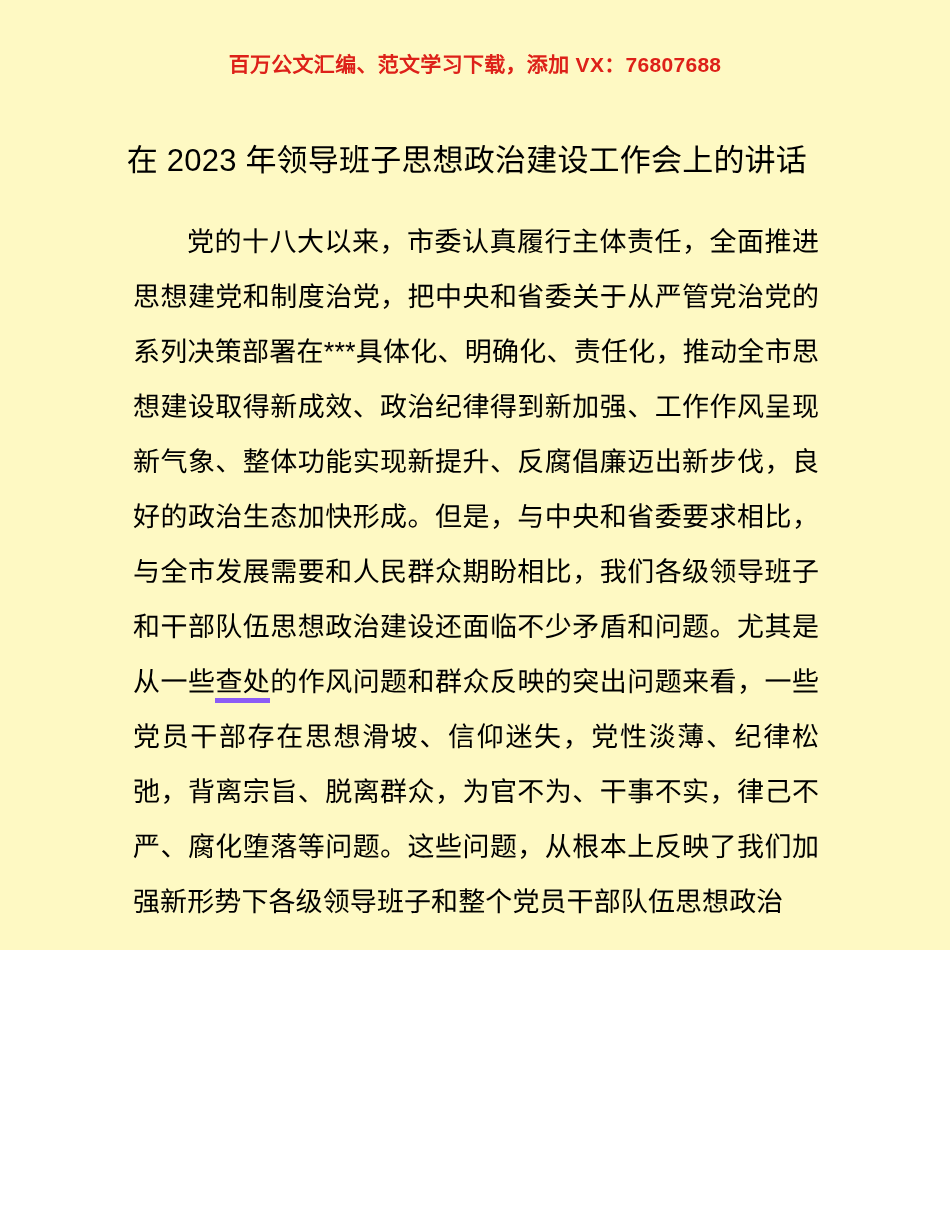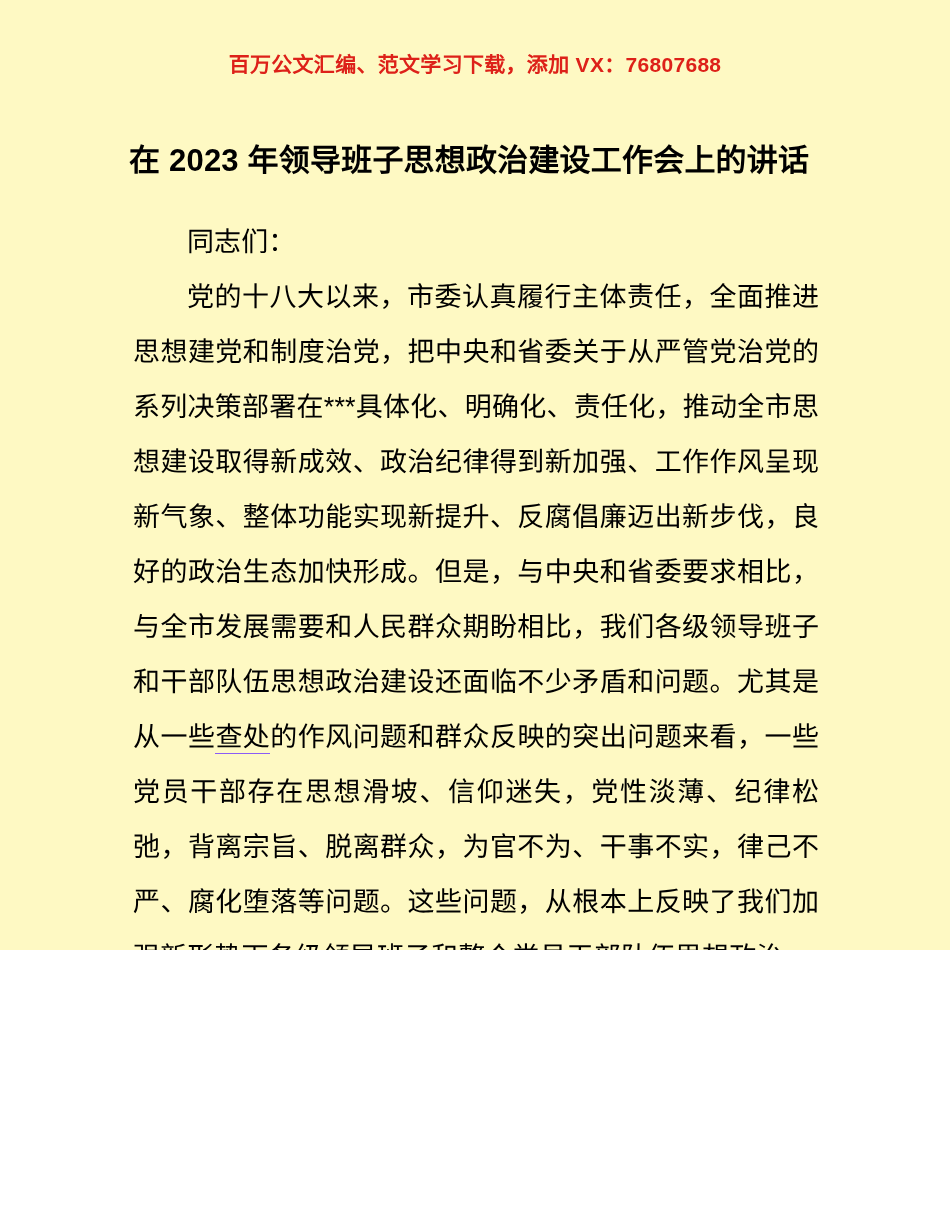--- a/index.html
+++ b/index.html
@@ -29,25 +29,25 @@
     font-size: 21px;
     font-weight: 700;
     letter-spacing: 0.3px;
     white-space: nowrap;
   }
 
   
   .doc-title {
     position: absolute;
     top: 114px;
-    left: 129px;
+    left: 121px;
     width: 686px;
-    text-align: left;
+    text-align: right;
     font-size: 31px;
-    font-weight: 700;
+    font-weight: 400;
     line-height: 52px;
     color: #000000;
     letter-spacing: 0.2px;
   }
 
   
   .doc-body {
     position: absolute;
     top: 215px;
     left: 133px;
@@ -64,35 +64,34 @@
     margin: 0;
     text-indent: 2em;
   }
 
   .salutation {
     text-indent: 2em;
   }
 
   
   .spell-underline {
-    border-bottom: 1px solid #8b5cf6;
+    border-bottom: 5px solid #8b5cf6;
     padding-bottom: 1px;
   }
 </style>
 </head>
 <body>
 
 <div class="page">
 
   <div class="promo-banner">百万公文汇编、范文学习下载，添加 VX：76807688</div>
 
   <h1 class="doc-title">在 2023 年领导班子思想政治建设工作会上的讲话</h1>
 
   <div class="doc-body">
 
-    <p class="salutation">同志们：</p>
 
 
     <p><span>党的十八大以来，市委认真履行主体责任，全面推进思想建党和制度治党，把中央和省委关于从严管党治党的系列决策部署在***具体化、明确化、责任化，推动全市思想建设取得新成效、政治纪律得到新加强、工作作风呈现新气象、整体功能实现新提升、反腐倡廉迈出新步伐，良好的政治生态加快形成。但是，与中央和省委要求相比，与全市发展需要和人民群众期盼相比，我们各级领导班子和干部队伍思想政治建设还面临不少矛盾和问题。尤其是从一些</span><span class="spell-underline">查处</span><span>的作风问题和群众反映的突出问题来看，一些党员干部存在思想滑坡、信仰迷失，党性淡薄、纪律松弛，背离宗旨、脱离群众，为官不为、干事不实，律己不严、腐化堕落等问题。这些问题，从根本上反映了我们加强新形势下各级领导班子和整个党员干部队伍思想政治</span></p>
 
   </div>
 
 </div>
 
 </body></html>

